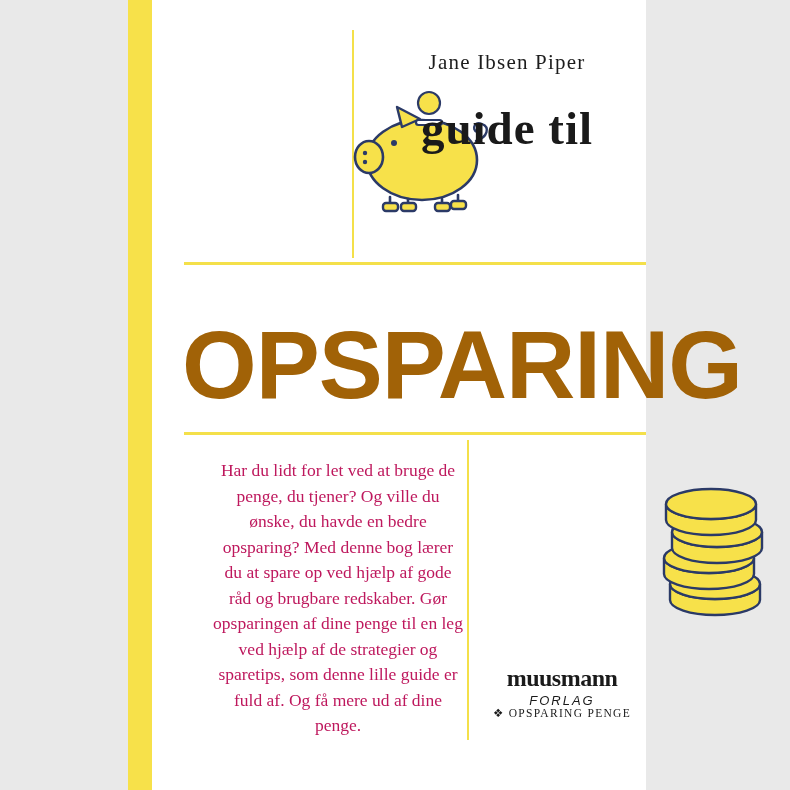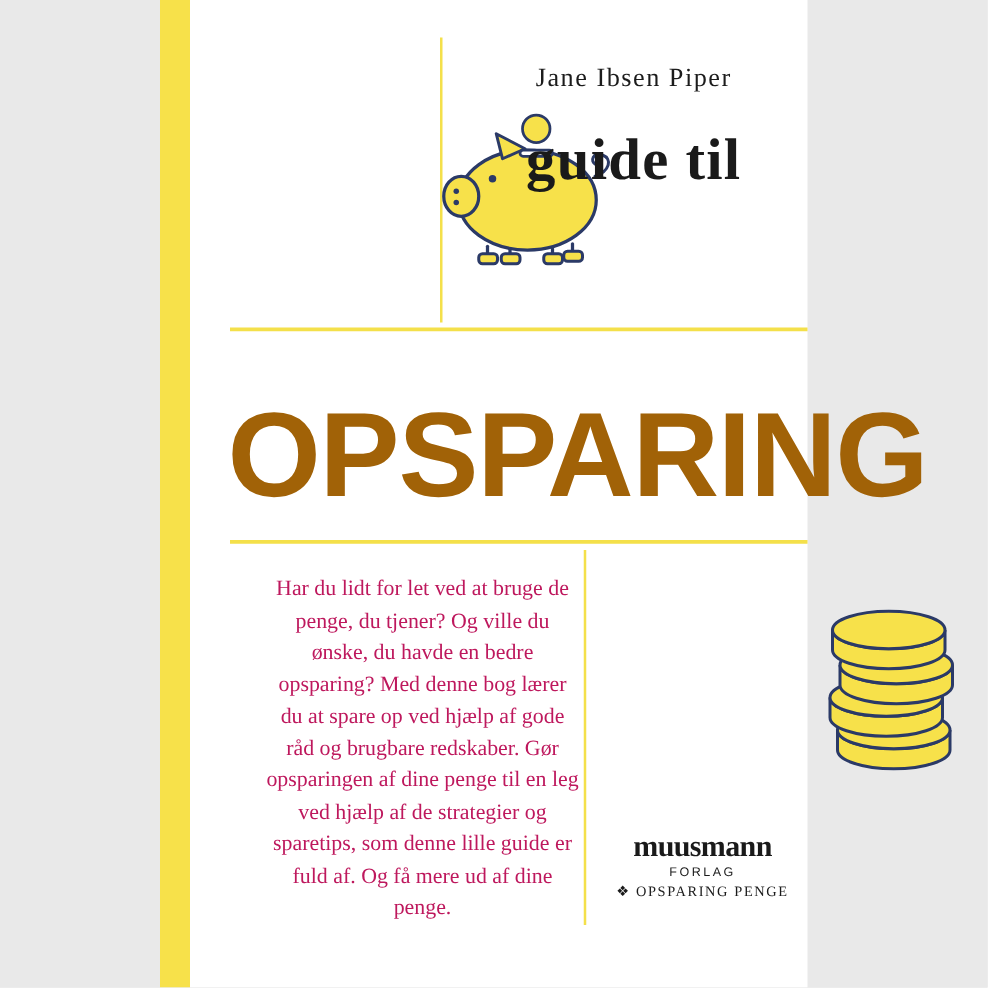--- a/index.html
+++ b/index.html
@@ -132,24 +132,25 @@
   }
   .pub-name {
     font-family: Liberation Serif, serif;
     font-weight: bold;
     font-size: 24px;
     letter-spacing: -0.5px;
     color: #1a1a1a;
   }
   .pub-sub {
     font-family: "Liberation Sans", sans-serif;
-    font-size: 10px;
+    font-size: 13px;
     letter-spacing: 2px;
     color: #1a1a1a;
     margin-top: 1px;
+    font-style: italic;
   }
   .imprint {
     position: absolute;
     left: 330px;
     top: 706px;
     width: 160px;
     text-align: center;
     font-family: "Liberation Serif", serif;
     font-size: 11.5px;
     letter-spacing: 1.3px;

